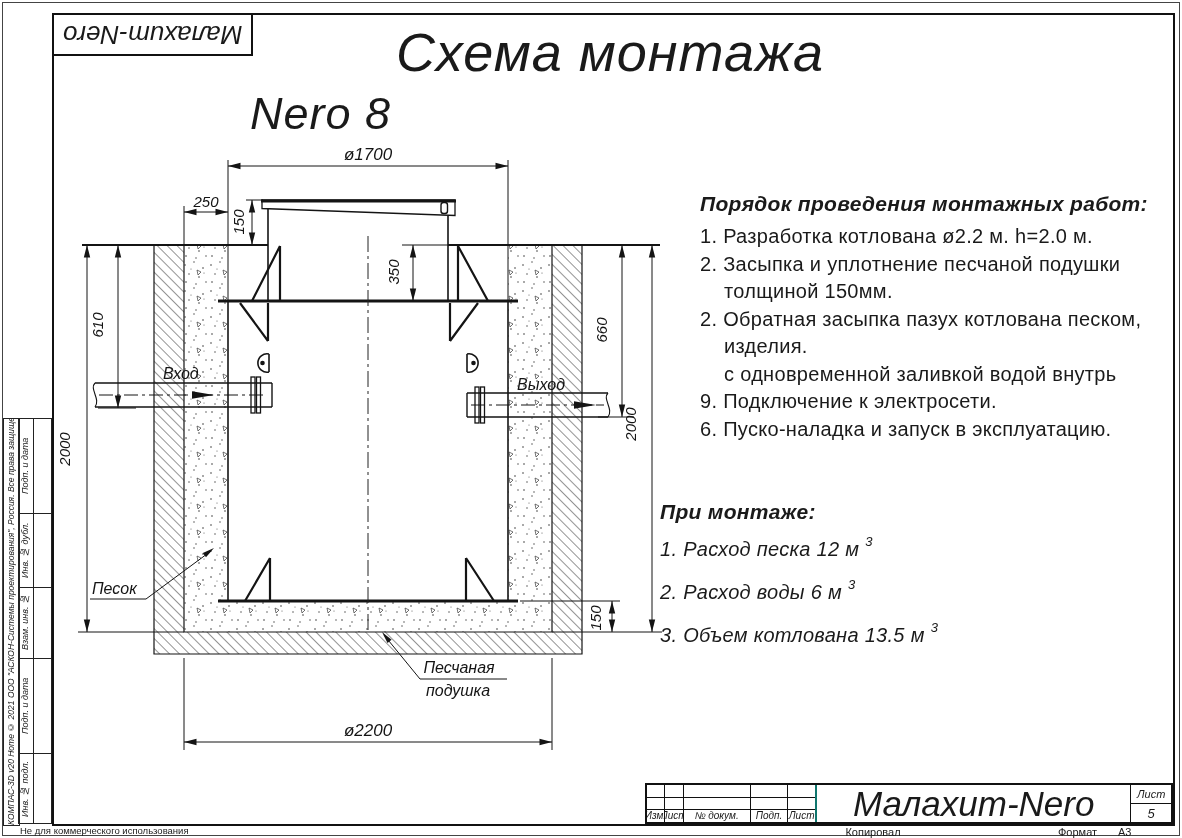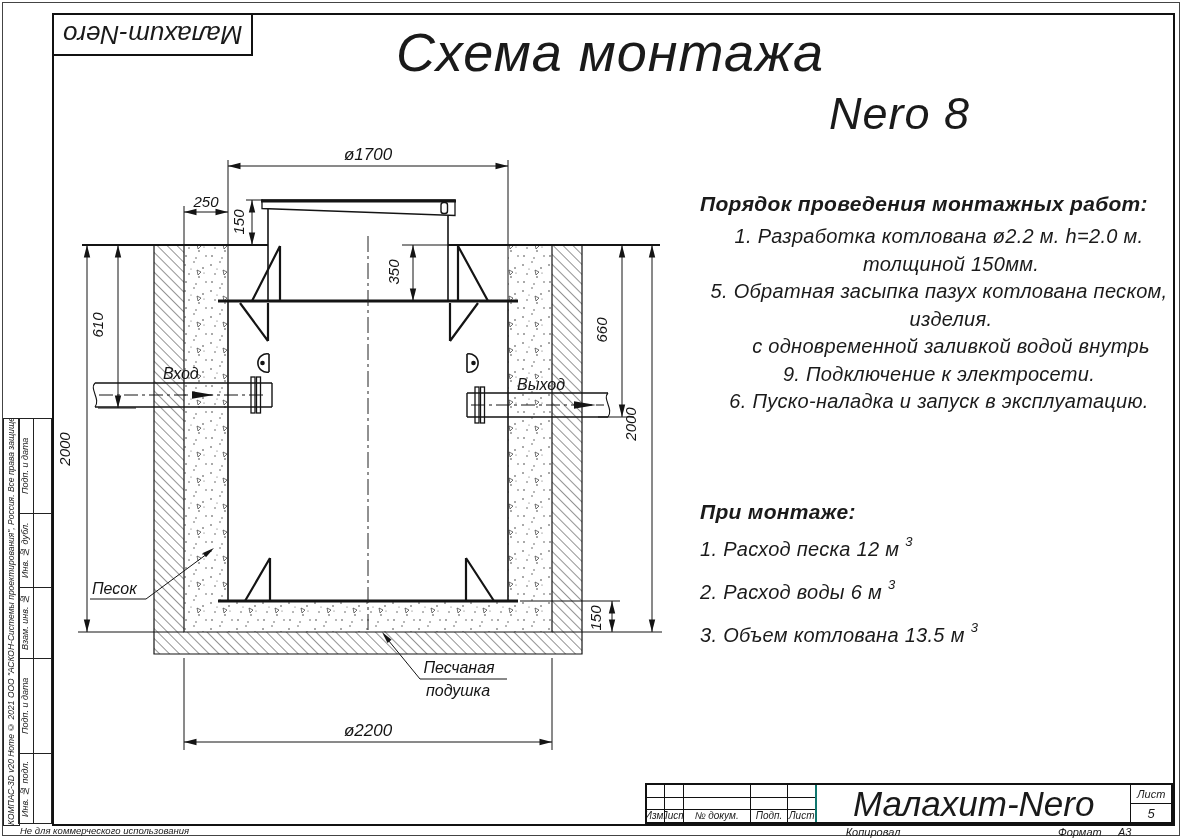--- a/index.html
+++ b/index.html
@@ -7,60 +7,60 @@
          font-family:"Liberation Sans",sans-serif;color:#1a1a1a;}
   #sheet-border{position:absolute;left:2px;top:2px;width:1176px;height:832px;border:1px solid #444;}
   #frame{position:absolute;left:52px;top:13px;width:1119px;height:809px;border:2px solid #111;}
   
   #stamp-box{position:absolute;left:52px;top:13px;width:197px;height:39px;border:2px solid #111;
              display:flex;align-items:center;justify-content:center;}
   #stamp-box .rot180{transform:rotate(180deg);font-size:26px;font-style:italic;white-space:nowrap;}
   
   #title1{position:absolute;left:250px;top:21px;width:720px;text-align:center;
           font-size:54px;font-style:italic;letter-spacing:1px;}
-  #title2{position:absolute;left:250px;top:88px;width:720px;text-align:right;
+  #title2{position:absolute;left:250px;top:88px;width:720px;text-align:left;
           font-size:45px;font-style:italic;letter-spacing:1px;}
   
   .vwrap{position:absolute;overflow:hidden;}
   .vtext{display:block;width:100%;height:100%;writing-mode:vertical-rl;transform:rotate(180deg);
          text-align:center;font-style:italic;white-space:nowrap;}
   #kompas-strip{left:3px;top:418px;width:15px;height:406px;border:1px solid #222;}
   #kompas-strip .vtext{font-size:8.5px;line-height:14px;}
   #side-col-outer{position:absolute;left:18px;top:418px;width:34px;height:406px;border:1px solid #222;box-sizing:border-box;}
   #side-col-div{position:absolute;left:33px;top:418px;width:0;height:406px;border-left:1px solid #222;}
   .side-hdiv{position:absolute;left:18px;width:34px;height:0;border-top:1px solid #222;}
   .side-cell{position:absolute;left:18px;width:15px;}
   .side-cell .vtext{font-size:9px;line-height:14px;}
   
   #instr{position:absolute;left:700px;top:192px;width:478px;}
   .hdg{font-size:21px;font-style:italic;font-weight:bold;letter-spacing:.3px;
        text-underline-offset:4px;margin-bottom:7px;white-space:nowrap;}
-  .instr-line{font-size:20px;font-style:italic;line-height:27.5px;letter-spacing:.3px;white-space:nowrap;text-align:center;}
+  .instr-line{font-size:20px;line-height:27.5px;letter-spacing:.3px;white-space:nowrap;}
   .instr-line.ind{padding-left:24px;}
-  #montage{position:absolute;left:700px;top:500px;width:420px;}
+  #montage{position:absolute;left:660px;top:500px;width:420px;}
   .m-item{font-size:20px;font-style:italic;height:43px;letter-spacing:.3px;white-space:nowrap;}
   .sup{font-size:13px;position:relative;top:-10px;margin-left:6px;font-style:italic;}
   
   #tblock{position:absolute;left:645px;top:783px;width:528px;height:41px;border:2px solid #111;
           box-sizing:border-box;display:flex;}
   #tb-left{width:170px;height:100%;display:flex;flex-direction:column;border-right:2px solid #0f766e;box-sizing:border-box;}
   .tb-row{display:flex;flex:1;border-bottom:1px solid #111;box-sizing:border-box;}
   .tb-row:last-child{border-bottom:none;}
   .tb-cell{border-right:1px solid #111;box-sizing:border-box;font-size:10px;font-style:italic;
            display:flex;align-items:flex-end;justify-content:center;padding-bottom:1px;white-space:nowrap;overflow:hidden;}
   .tb-cell:last-child{border-right:none;}
   .w1{width:18px;}.w2{width:19px;}.w3{width:68px;}.w4{width:38px;}.w5{width:27px;}
   #tb-main{width:318px;display:flex;align-items:center;justify-content:center;border-right:1px solid #111;box-sizing:border-box;}
   #tb-main span{font-size:35px;font-style:italic;white-space:nowrap;}
   #tb-sheet{width:40px;display:flex;flex-direction:column;}
   #tb-sheet-label{flex:1.05;border-bottom:1px solid #111;font-size:11px;font-style:italic;
                   display:flex;align-items:center;justify-content:center;}
   #tb-sheet-num{flex:1;font-size:13px;font-style:italic;display:flex;align-items:center;justify-content:center;}
   
-  .foot{position:absolute;font-size:11px;font-style:italic;white-space:nowrap;}
+  .foot{position:absolute;font-size:11px;white-space:nowrap;}
   #copied{left:833px;top:826px;width:80px;text-align:center;}
   #format-label{left:1058px;top:826px;}
   #format-value{left:1118px;top:826px;}
   #watermark{left:20px;top:825px;font-size:9.5px;}
   
   #drawing{position:absolute;left:52px;top:140px;}
   #drawing text{fill:#141414;font-family:"Liberation Sans",sans-serif;font-style:italic;}
   .dimtxt{font-size:15px;}
   .dimbig{font-size:17px;}
   .lbl{font-size:16px;}
@@ -232,22 +232,23 @@
     <text class="lbl" x="163" y="379">Вход</text>
     <text class="lbl" x="517" y="389.5">Выход</text>
     <text class="lbl" x="92" y="594">Песок</text>
     <text class="lbl" x="459" y="673" text-anchor="middle">Песчаная</text>
     <text class="lbl" x="458" y="696" text-anchor="middle">подушка</text>
   </svg>
 
   <div id="instr">
     <div class="hdg">Порядок проведения монтажных работ:</div>
     <div class="instr-line">1. Разработка котлована ø2.2 м. h=2.0 м.</div>
+    <div class="instr-line">2. Засыпка и уплотнение песчаной подушки</div>
     <div class="instr-line ind">толщиной 150мм.</div>
-    <div class="instr-line">5. Обратная засыпка пазух котлована песком,</div>
+    <div class="instr-line">2. Обратная засыпка пазух котлована песком,</div>
     <div class="instr-line ind">изделия.</div>
     <div class="instr-line ind">с одновременной заливкой водой внутрь</div>
     <div class="instr-line">9. Подключение к электросети.</div>
     <div class="instr-line">6. Пуско-наладка и запуск в эксплуатацию.</div>
   </div>
 
   <div id="montage">
     <div class="hdg" style="margin-bottom:14px;">При монтаже:</div>
     <div class="m-item">
       <span>1. Расход песка 12 м</span><span class="sup">3</span>

